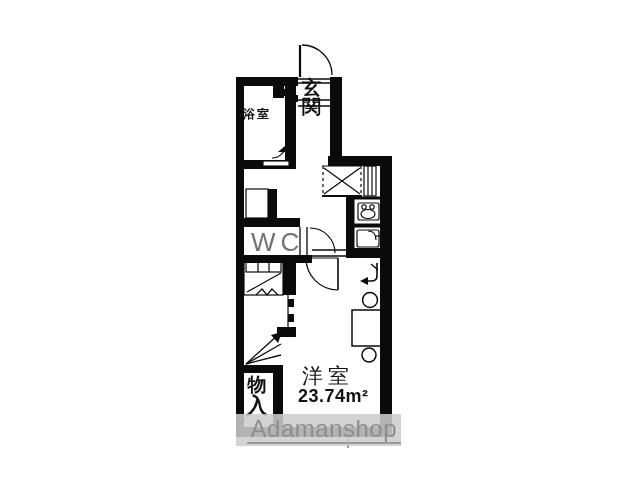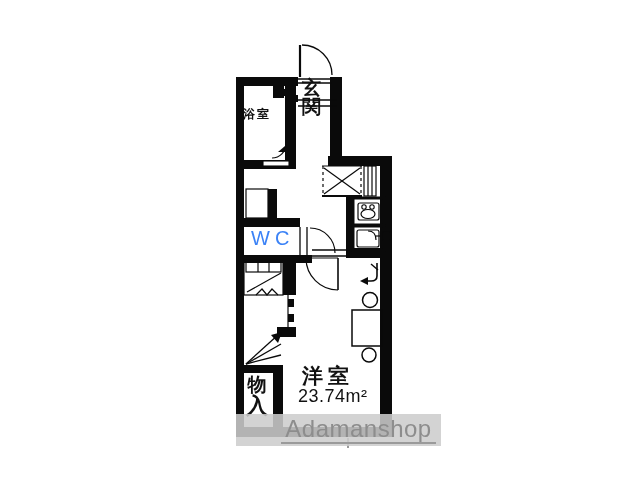--- a/index.html
+++ b/index.html
@@ -3,27 +3,27 @@
 <meta charset="utf-8">
 <style>
   html,body{margin:0;padding:0;background:#ffffff;}
   #stage{position:relative;width:629px;height:480px;background:#ffffff;overflow:hidden;
          font-family:"Liberation Sans","DejaVu Sans",sans-serif;}
   #plan-svg{position:absolute;left:0;top:0;}
   .lbl{position:absolute;color:#111;white-space:nowrap;}
   .lbl-v span{display:block;text-align:center;}
   #lbl-entrance{left:302px;top:78px;font-size:19px;line-height:19px;font-weight:600;}
   #lbl-bathroom{left:243px;top:106px;font-size:12px;letter-spacing:2px;font-weight:600;}
-  #lbl-wc{left:251px;top:227px;font-size:20px;letter-spacing:5px;font-weight:400;color:#3b82f6;}
+  #lbl-wc{left:251px;top:227px;font-size:26px;letter-spacing:5px;font-weight:400;color:#737373;}
   #lbl-storage{left:246px;top:374px;font-size:19px;line-height:21px;font-weight:600;}
   #lbl-storage .big{font-size:22px;}
-  #lbl-room{left:302px;top:362px;font-size:21px;letter-spacing:5px;font-weight:700;}
-  #lbl-area{left:298px;top:386px;font-size:18px;font-weight:400;letter-spacing:0.5px;}
+  #lbl-room{left:302px;top:362px;font-size:21px;letter-spacing:5px;font-weight:400;}
+  #lbl-area{left:298px;top:386px;font-size:18px;font-weight:700;letter-spacing:0.5px;}
   #watermark-band{position:absolute;left:236px;top:414px;width:165px;height:32px;
-      background:rgba(204,204,204,0.87);display:flex;align-items:center;justify-content:center;padding-left:40px;}
+      background:rgba(204,204,204,0.87);display:flex;align-items:center;justify-content:flex-end;}
   #watermark-text{color:#8d8d8d;font-size:24px;line-height:24px;
       border-bottom:2px solid #9a9a9a;padding:0 4px 1px 4px;letter-spacing:0.5px;}
 </style>
 </head>
 <body>
 
 <div id="stage">
 
   <svg id="plan-svg" width="629" height="480" viewBox="0 0 629 480">
 

